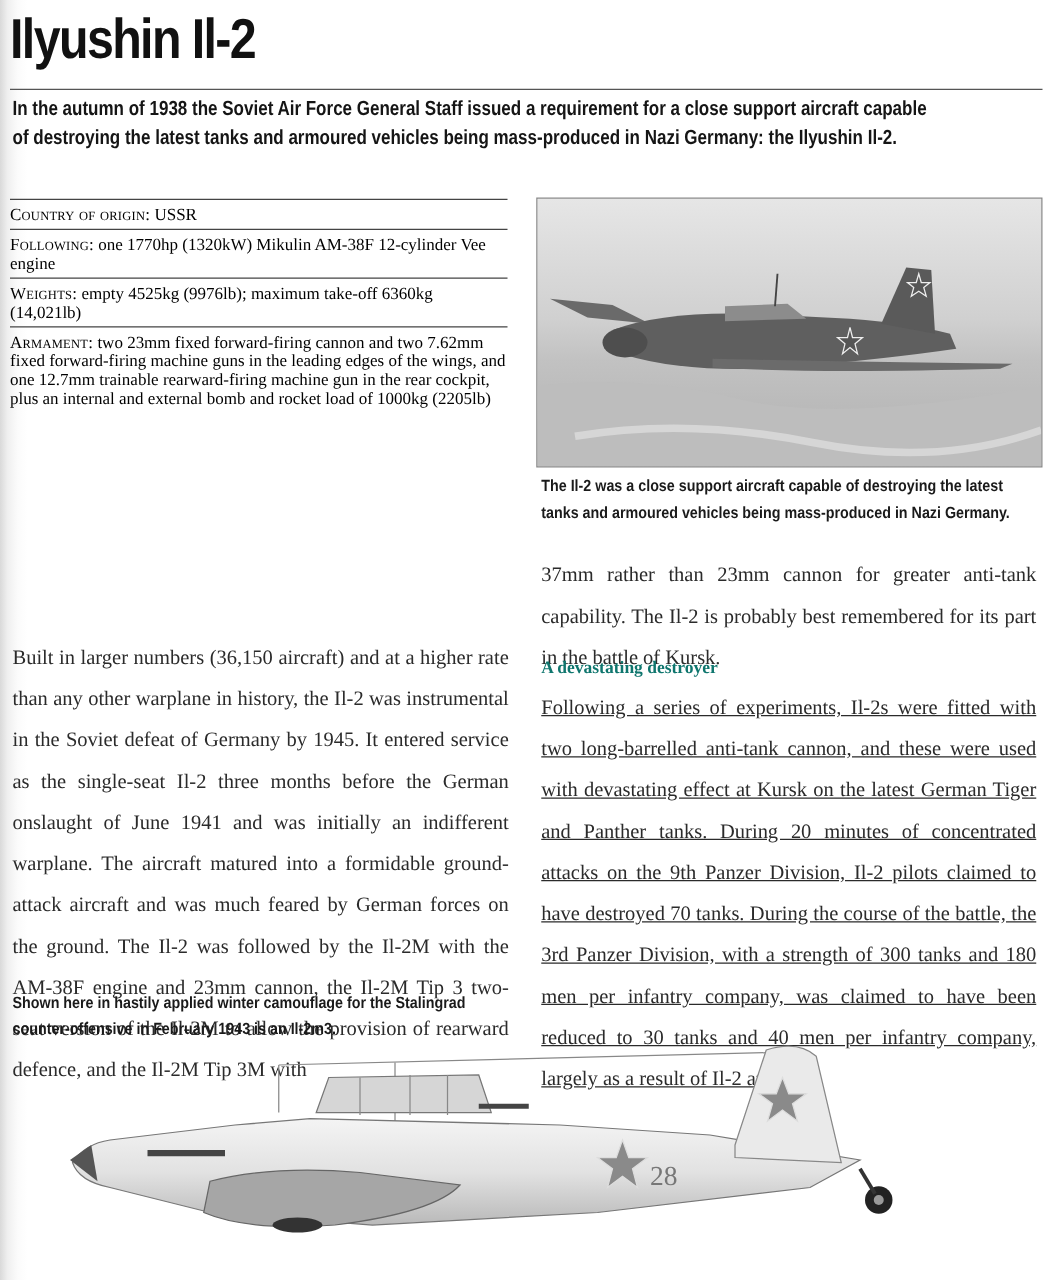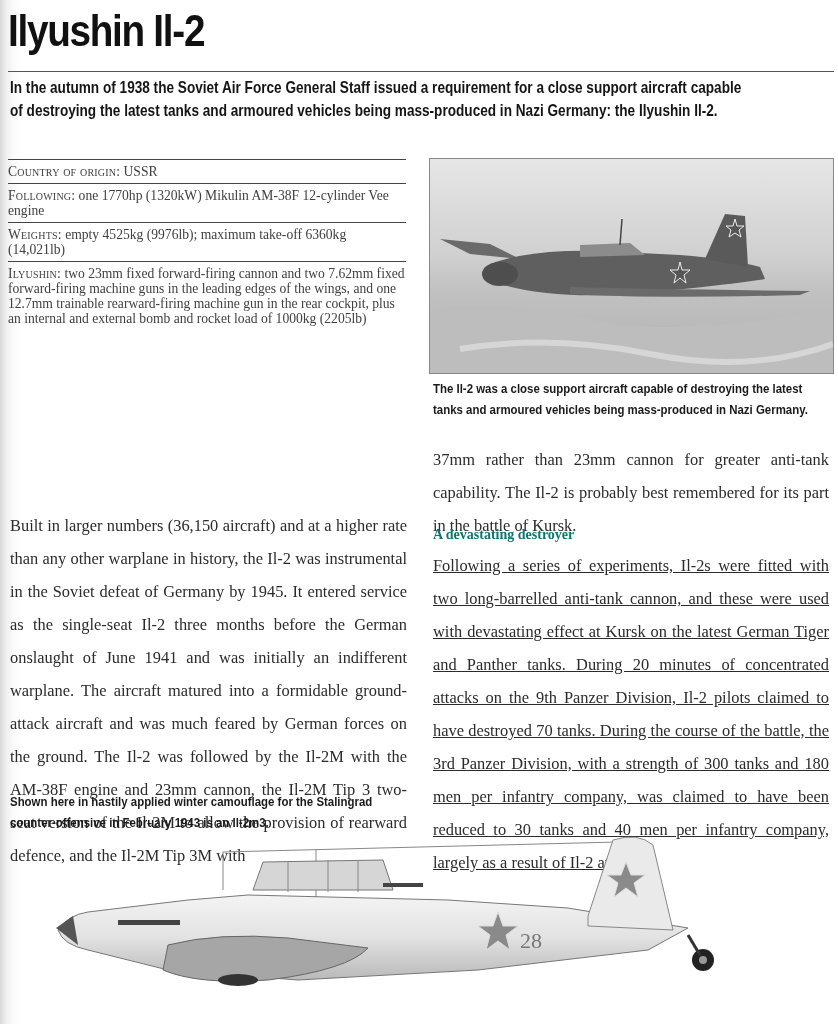--- a/index.html
+++ b/index.html
@@ -19,21 +19,21 @@
   .rule-top { left: 8px; top: 71px; width: 826px; height: 0; border-top: 1.3px solid #555; }
   .intro {
     left: 10px; top: 76px; width: 1000px; margin: 0;
     font-family: "Liberation Sans", sans-serif; font-weight: bold;
     font-size: 16.4px; line-height: 23px; color: #151515;
     transform: scaleX(0.83); transform-origin: left top;
   }
   .specs { left: 8px; top: 159px; width: 398px; border-top: 1.3px solid #444; }
   .spec {
     font-family: "Liberation Serif", serif; font-size: 13.6px; line-height: 15px;
-    color: #404040; padding: 4px 0 4px 0; border-bottom: 1.3px solid #444;
+    color: #000000; padding: 4px 0 4px 0; border-bottom: 1.3px solid #444;
   }
   .spec:last-child { border-bottom: none; }
   .spec .lbl { font-variant: small-caps; letter-spacing: 0.2px; }
   .body-text {
     font-family: "Liberation Serif", serif; font-size: 16.4px; line-height: 33px;
     color: #2b2b2b; text-align: justify; margin: 0;
   }
   .col-left { left: 10px; top: 509px; width: 397px; }
   .col-right-1 { left: 433px; top: 443px; width: 396px; }
   .subhead {
@@ -62,21 +62,21 @@
 <div class="abs rule-top"></div>
 <p class="abs intro">
   <span>In the autumn of 1938 the Soviet Air Force General Staff issued a requirement for a close support aircraft capable</span><br>
   <span>of destroying the latest tanks and armoured vehicles being mass-produced in Nazi Germany: the Ilyushin Il-2.</span>
 </p>
 
 <div class="abs specs">
   <div class="spec"><span class="lbl">Country of origin:</span><span> USSR</span></div>
   <div class="spec"><span class="lbl">Following:</span><span> one 1770hp (1320kW) Mikulin AM-38F 12-cylinder Vee engine</span></div>
   <div class="spec"><span class="lbl">Weights:</span><span> empty 4525kg (9976lb); maximum take-off 6360kg (14,021lb)</span></div>
-  <div class="spec"><span class="lbl">Ilyushin:</span><span> two 23mm fixed forward-firing cannon and two 7.62mm fixed forward-firing machine guns in the leading edges of the wings, and one 12.7mm trainable rearward-firing machine gun in the rear cockpit, plus an internal and external bomb and rocket load of 1000kg (2205lb)</span></div>
+  <div class="spec"><span class="lbl">Armament:</span><span> two 23mm fixed forward-firing cannon and two 7.62mm fixed forward-firing machine guns in the leading edges of the wings, and one 12.7mm trainable rearward-firing machine gun in the rear cockpit, plus an internal and external bomb and rocket load of 1000kg (2205lb)</span></div>
 </div>
 
 <div class="abs photo">
   <svg width="403" height="214" viewBox="0 0 403 214">
     <defs>
       <linearGradient id="sky" x1="0" y1="0" x2="0" y2="1">
         <stop offset="0" stop-color="#e6e6e6"></stop>
           <stop offset="0.45" stop-color="#d0d0d0"></stop>
           <stop offset="0.6" stop-color="#c2c2c2"></stop>
           <stop offset="1" stop-color="#b0b0b0"></stop>

